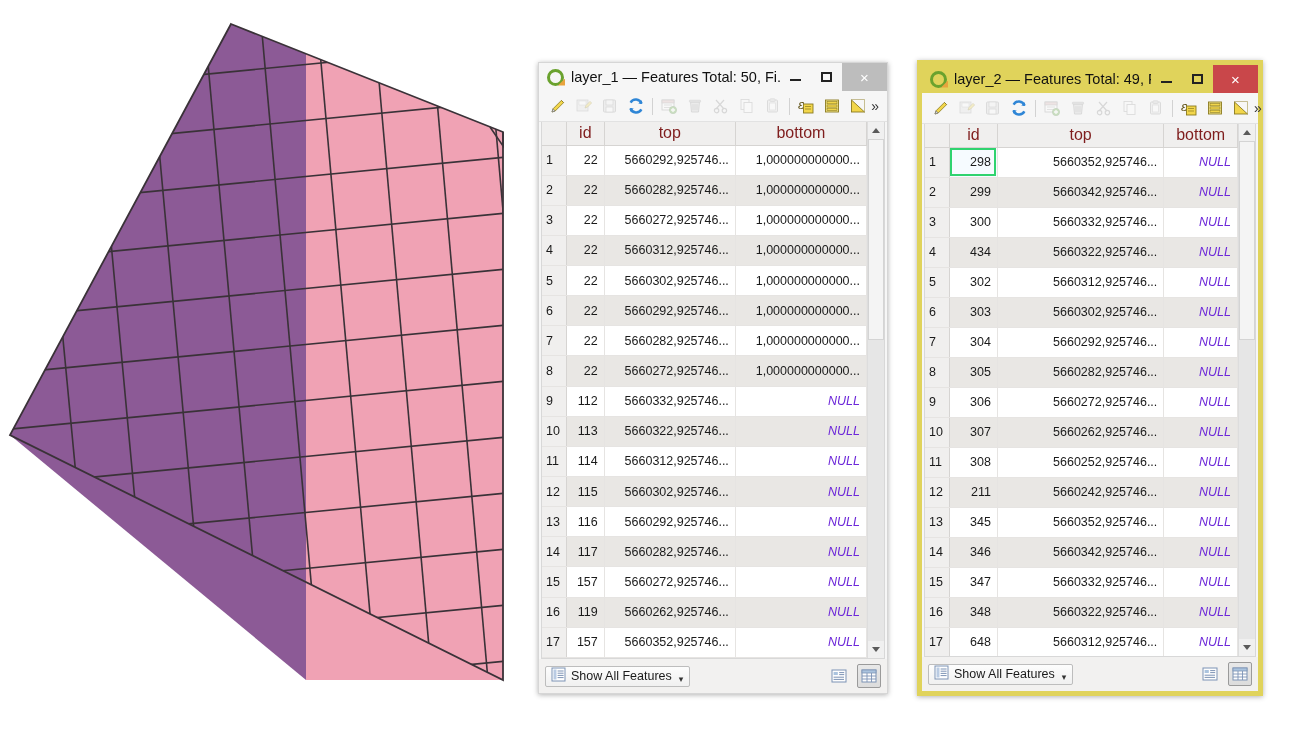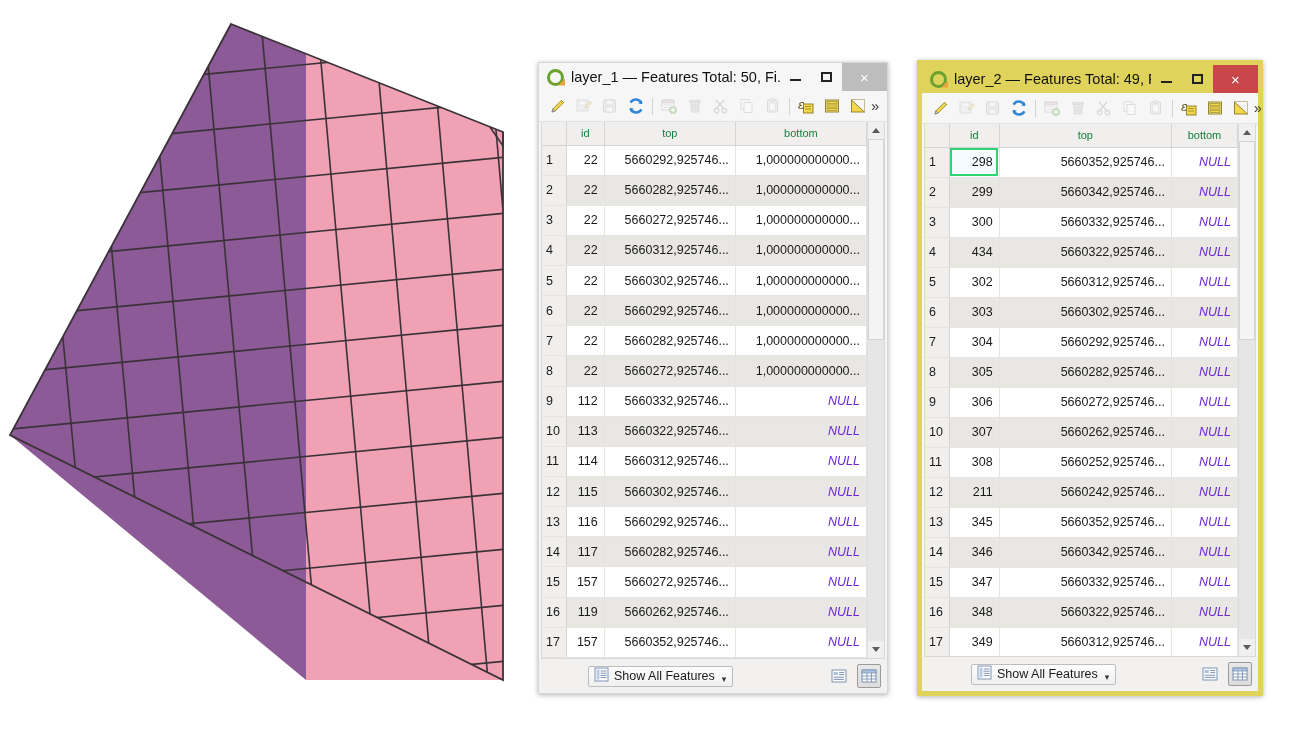--- a/index.html
+++ b/index.html
@@ -104,23 +104,23 @@
     flex: 1 1 auto;
     font-size: 12.5px;
     color: #1a1a1a;
   }
   table.attr th {
     background: #f0efee;
     border: 1px solid #d6d4d2;
     border-top: none;
     border-left: none;
     font-weight: normal;
-    font-size: 11px;
+    font-size: 16px;
     height: 23px;
-    color: #15803d;
+    color: #7f1d1d;
   }
   table.attr th.rowhead-col { width: 24px; border-left:none; }
   table.attr td {
     border-bottom: 1px solid #e6e4e2;
     border-right: 1px solid #e6e4e2;
     height: 30px;
     padding: 0 6px;
     text-align: right;
     white-space: nowrap;
     overflow: hidden;
@@ -174,21 +174,20 @@
   .showall-btn {
     height: 21px;
     display:flex; align-items:center;
     gap:5px;
     padding: 0 6px 0 5px;
     border: 1px solid #bdbdbd;
     background: linear-gradient(#fdfdfd,#f0f0f0);
     border-radius: 2px;
     font-size: 12.5px;
     color: #1a1a1a;
-    margin-left: 43px;
   }
   .showall-caret { font-size:9px; color:#333; margin-left:2px; align-self:flex-end; padding-bottom:2px;}
   .view-toggles { margin-left:auto; display:flex; gap:6px; }
   .view-btn {
     width:24px; height:24px;
     display:flex; align-items:center; justify-content:center;
     border:1px solid transparent;
   }
   .view-btn.pressed {
     border:1px solid #9a9a9a;
@@ -736,21 +735,21 @@
                 <td class="cell-bottom nullcell">NULL</td>
               </tr>
               <tr class="alt">
                 <td class="rowhead">16</td>
                 <td class="cell-id">348</td>
                 <td class="cell-top">5660322,925746...</td>
                 <td class="cell-bottom nullcell">NULL</td>
               </tr>
               <tr>
                 <td class="rowhead">17</td>
-                <td class="cell-id">349</td>
+                <td class="cell-id">648</td>
                 <td class="cell-top">5660312,925746...</td>
                 <td class="cell-bottom nullcell">NULL</td>
               </tr>
             </tbody>
           </table>
           <div class="vscroll">
       <div class="arrow">
               <i class="tri-up"></i>
             </div>
       <div class="track">

